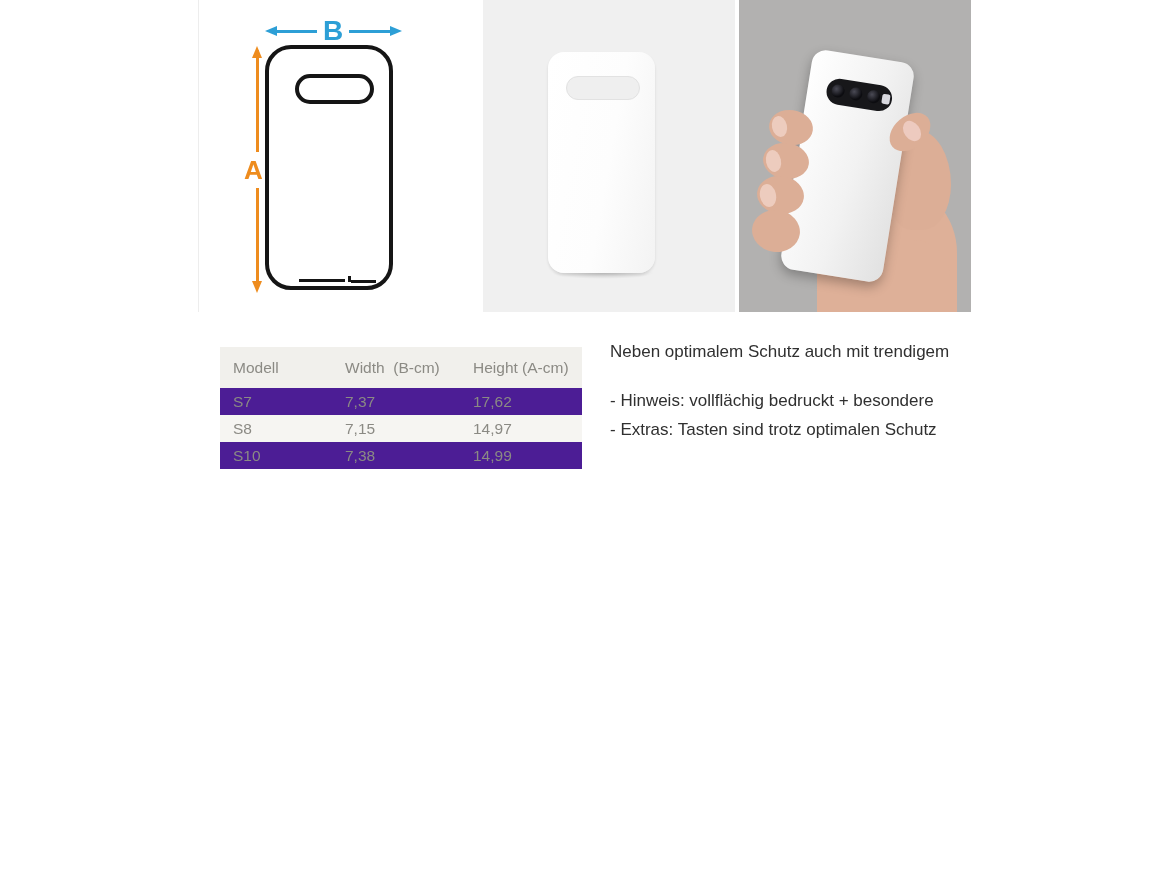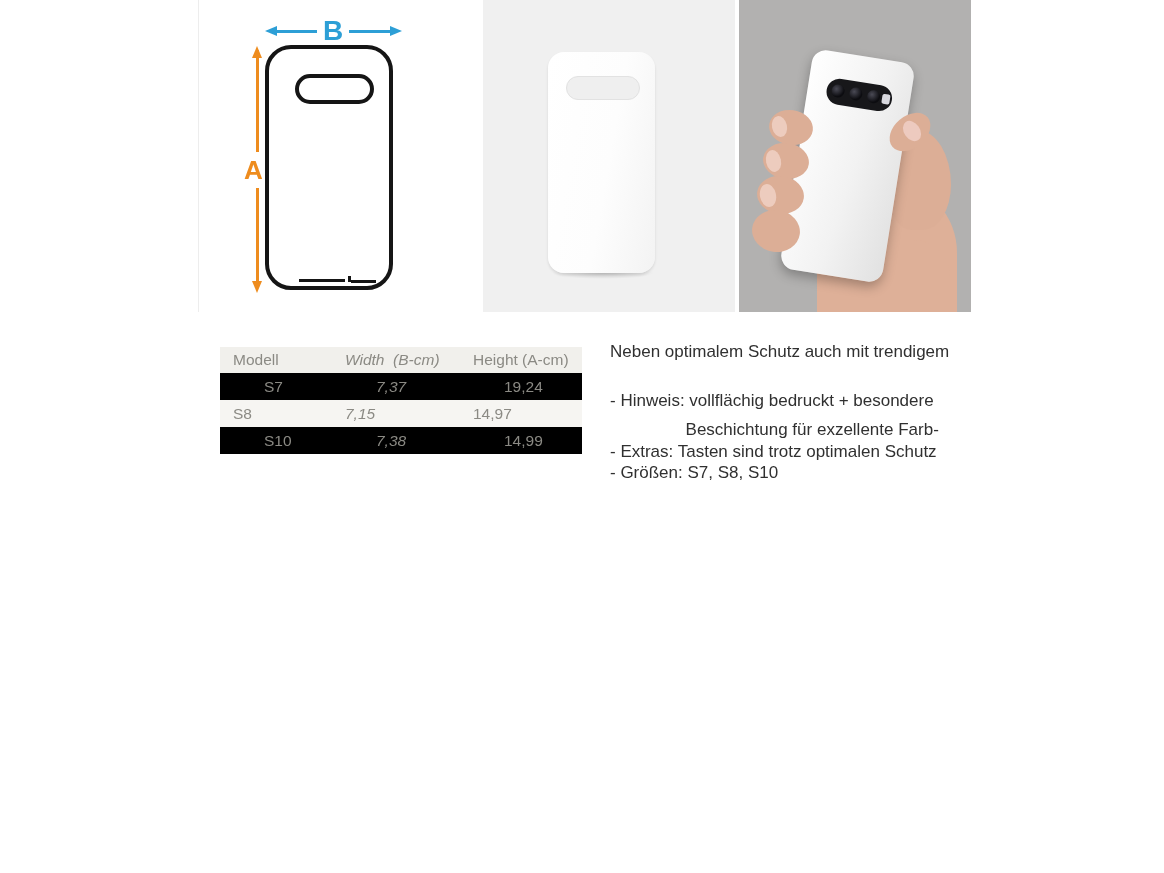--- a/index.html
+++ b/index.html
@@ -73,26 +73,26 @@
   .nail.n3{left:21px;top:184px;width:16px;height:23px;}
   .thumb{position:absolute;left:148px;top:116px;width:46px;height:32px;background:#dcae96;
       border-radius:50%;transform:rotate(-40deg);}
   .thumb-nail{position:absolute;left:165px;top:120px;width:16px;height:22px;background:#edcabf;
       border-radius:50%;transform:rotate(-35deg);}
 
   
   .size-table{position:absolute;left:220px;top:347px;width:362px;
       font-size:15.5px;color:#8b8a84;}
   .t-row{display:flex;align-items:center;height:27px;}
-  .t-head{height:26px;background:#f1f0ec;}
-  .r-odd{background:#000000;padding-left:31px;}
+  .t-head{height:41px;background:#f1f0ec;}
+  .r-odd{background:#4c1d95;}
   .r-even{background:#f6f5f2;}
   .t-cell{white-space:pre;}
   .c1{width:112px;padding-left:13px;}
-  .c2{width:128px;font-style:italic;}
+  .c2{width:128px;}
   .c3{flex:1;}
 
   
   .description{position:absolute;left:610px;top:341px;width:370px;
       font-size:17px;color:#303030;}
   .text-line{line-height:21.6px;white-space:pre;}
   .details{margin-top:27px;}
   .details .text-line:nth-child(2){margin-top:8px;}
 </style>
 </head>
@@ -151,39 +151,37 @@
 
   <div class="size-table">
     <div class="t-row t-head">
       <div class="t-cell c1">Modell</div>
       <div class="t-cell c2">Width  (B-cm)</div>
       <div class="t-cell c3">Height (A-cm)</div>
     </div>
     <div class="t-row r-odd">
       <div class="t-cell c1">S7</div>
       <div class="t-cell c2">7,37</div>
-      <div class="t-cell c3">19,24</div>
+      <div class="t-cell c3">17,62</div>
     </div>
     <div class="t-row r-even">
       <div class="t-cell c1">S8</div>
       <div class="t-cell c2">7,15</div>
       <div class="t-cell c3">14,97</div>
     </div>
     <div class="t-row r-odd">
       <div class="t-cell c1">S10</div>
       <div class="t-cell c2">7,38</div>
       <div class="t-cell c3">14,99</div>
     </div>
   </div>
 
   <div class="description">
     <div class="intro">
       <div class="text-line">Neben optimalem Schutz auch mit trendigem</div>
     </div>
     <div class="details">
       <div class="text-line">- Hinweis: vollflächig bedruckt + besondere</div>
-      <div class="text-line">                Beschichtung für exzellente Farb-</div>
       <div class="text-line">- Extras: Tasten sind trotz optimalen Schutz</div>
-      <div class="text-line">- Größen: S7, S8, S10</div>
     </div>
   </div>
 
 </div>
 
 </body></html>

